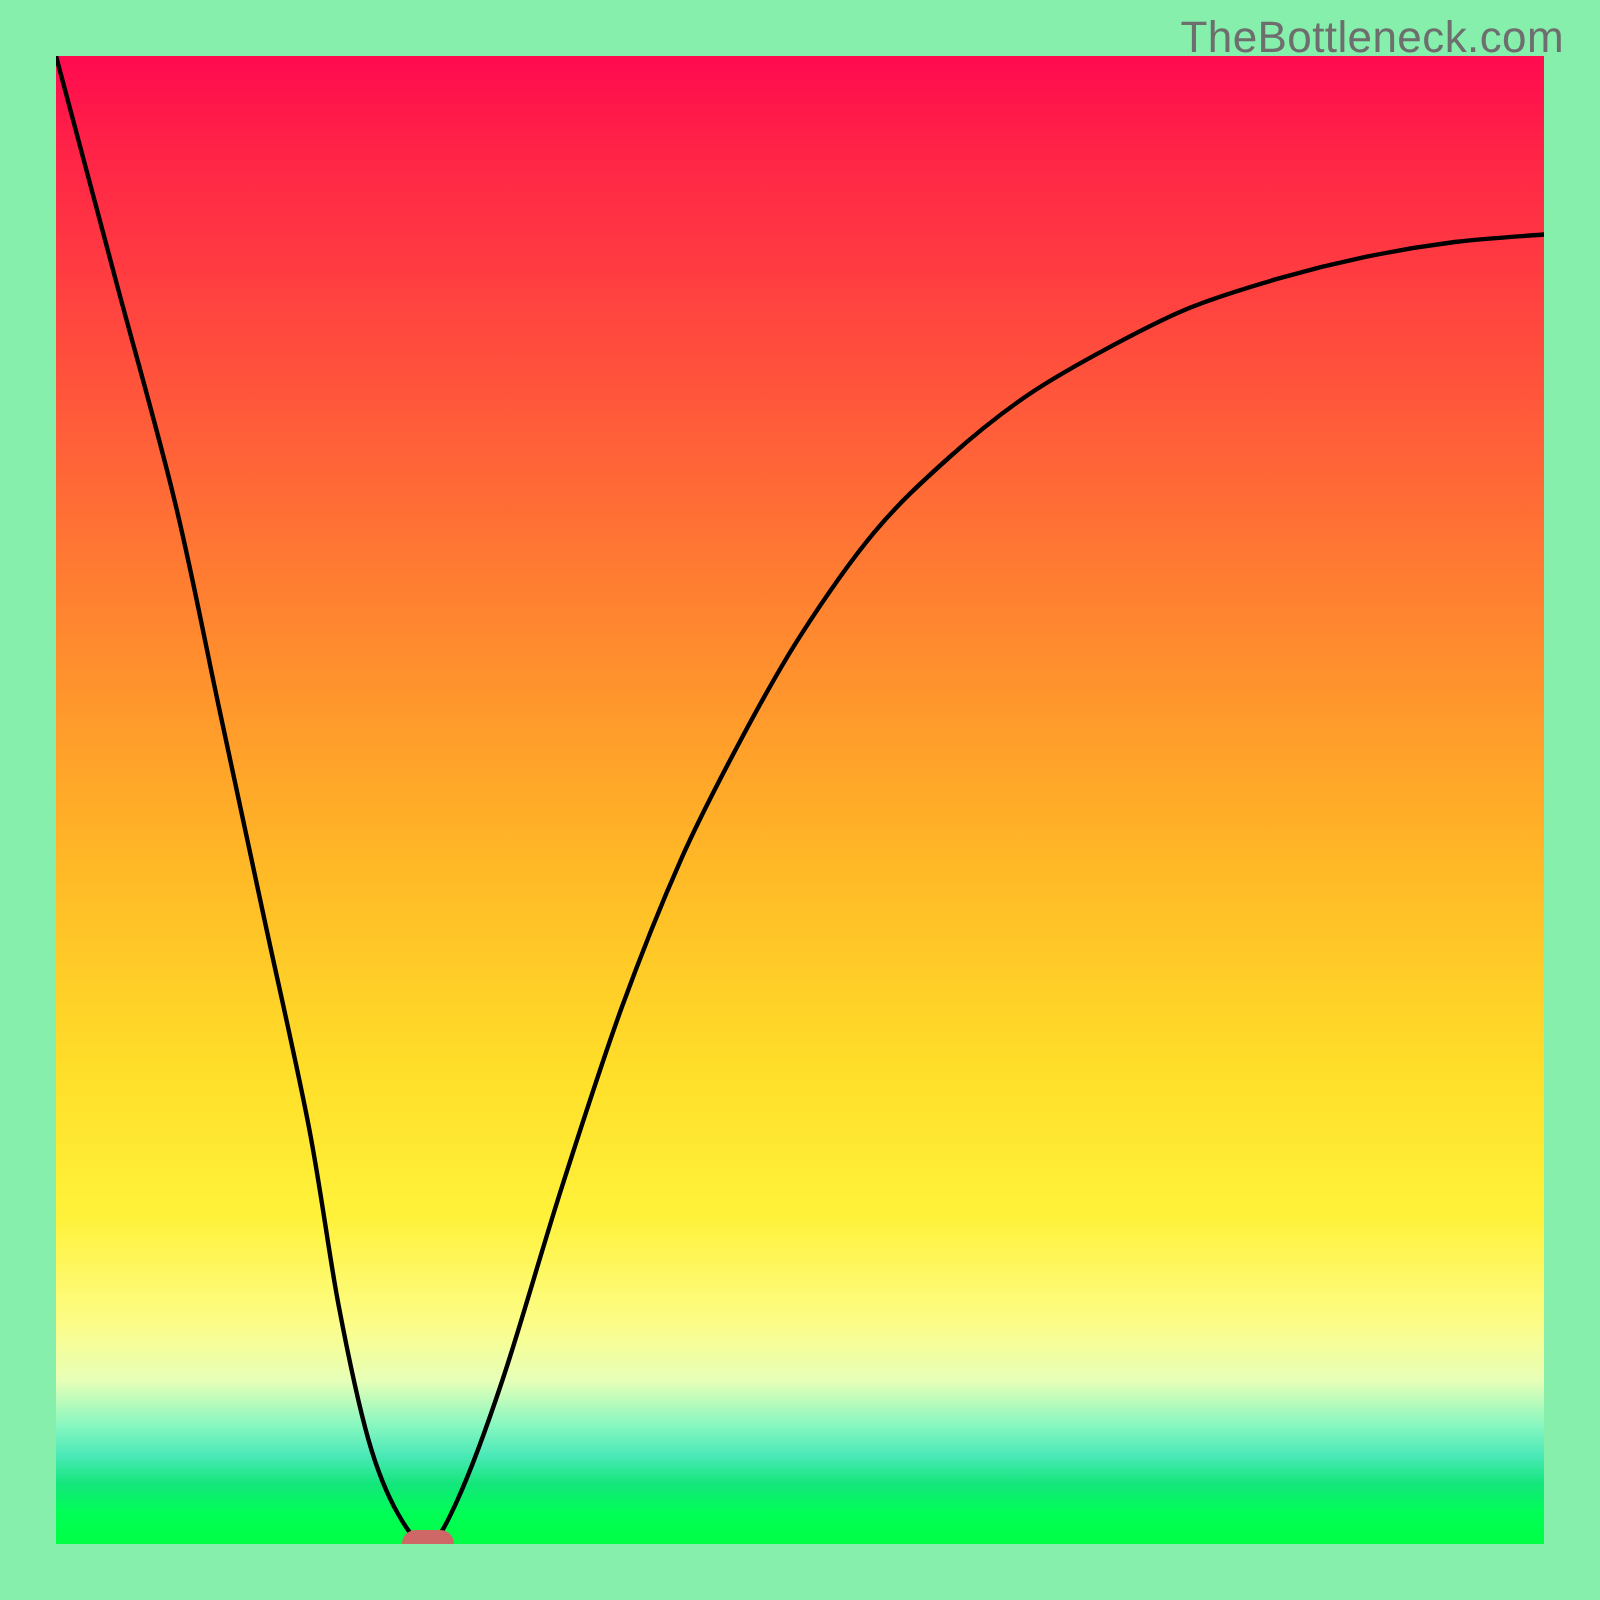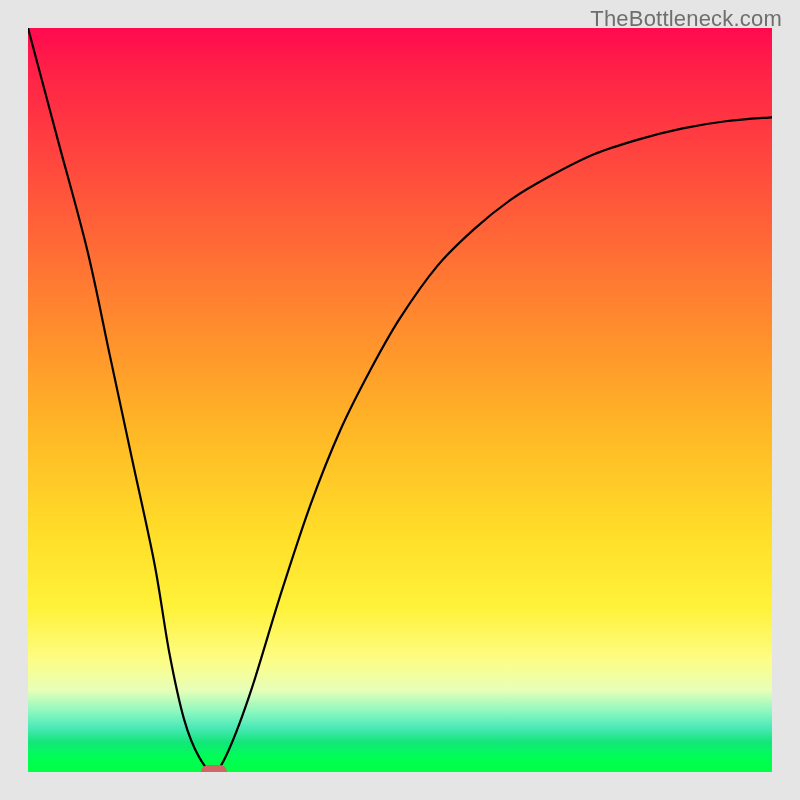--- a/index.html
+++ b/index.html
@@ -7,21 +7,21 @@
     width: 800px;
     height: 800px;
     background: #000;
     position: relative;
     overflow: hidden;
     font-family: Arial, Helvetica, sans-serif;
   }
   .frame {
     position: absolute;
     inset: 0;
-    background: #e5e5e5;
+    background: #86efac;
   }
   .plot-area {
     position: absolute;
     left: 28px;
     top: 28px;
     width: 744px;
     height: 744px;
     overflow: hidden;
   }
   .gradient {

